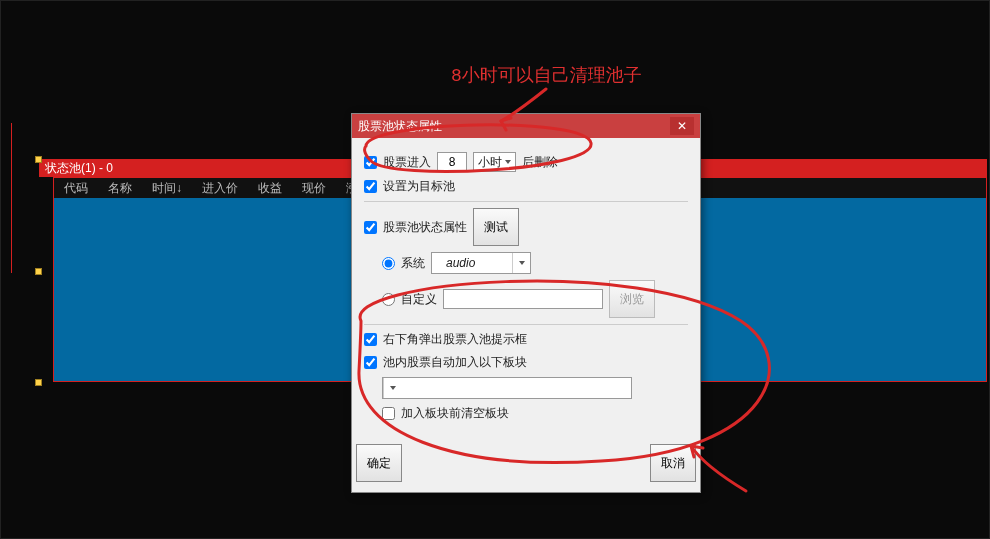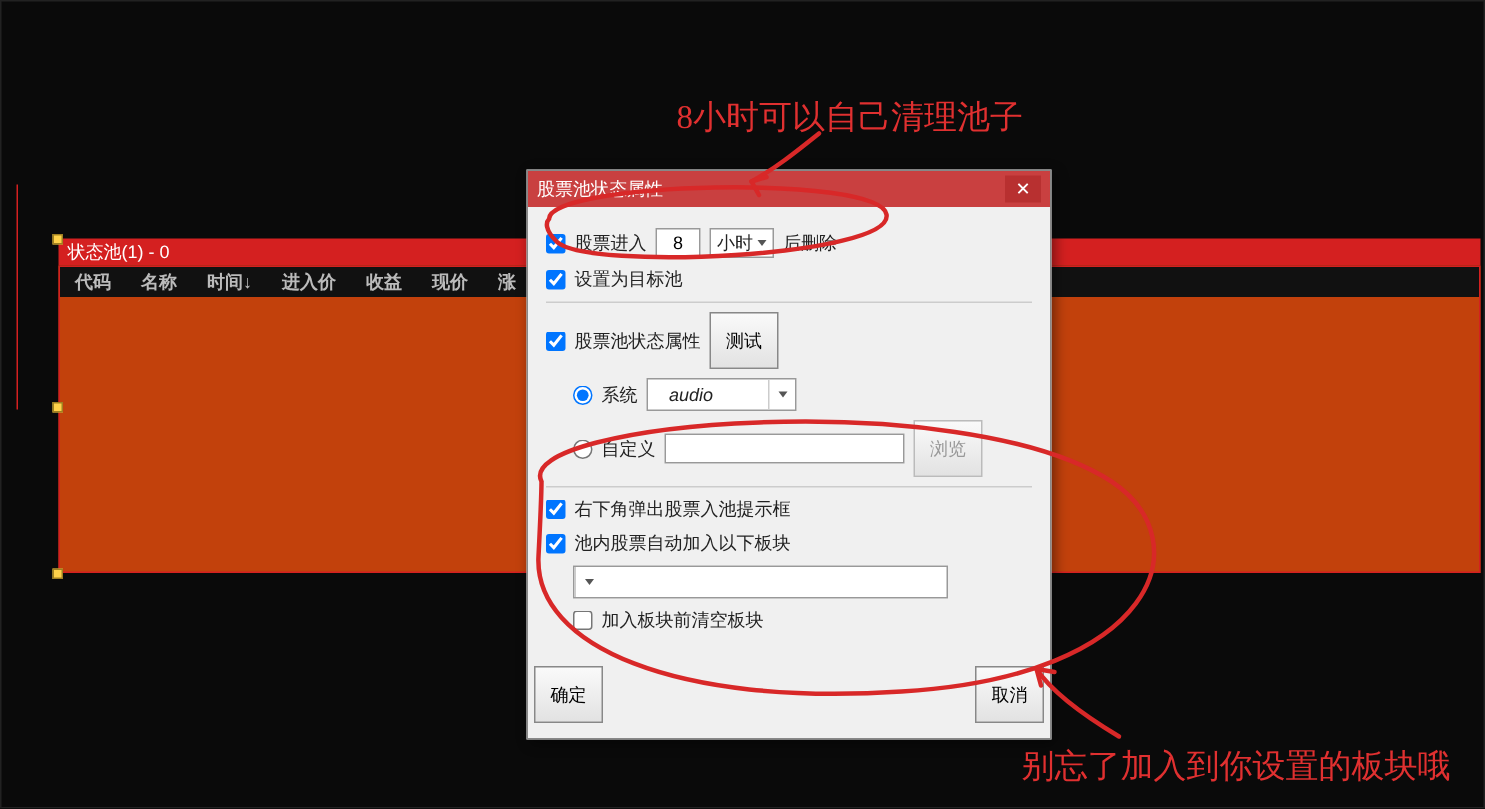--- a/index.html
+++ b/index.html
@@ -24,27 +24,26 @@
       right: 2px;
       height: 18px;
       background: #d42020;
       color: #ffffff;
       padding-left: 6px;
       line-height: 18px;
       font-size: 12px;
     }
     .red-box-outer {
       position: absolute;
-      left: 38px;
+      left: 52px;
       top: 176px;
       right: 2px;
       height: 205px;
       border: 1px solid #d42020;
-      background: #c2410c;
-      font-weight: bold;
+      background: #0369a1;
     }
     .col-headers {
       position: absolute;
       top: 0;
       left: 0;
       right: 0;
       height: 20px;
       color: #bbb;
       display: flex;
       align-items: center;
@@ -201,22 +200,22 @@
       padding: 8px 4px 10px;
     }
     input[type=checkbox], input[type=radio] {
       width: 13px; height: 13px; margin: 0;
     }
 
     
     .annot {
       position: absolute;
       color: #e03030;
-      font-size: 22px;
-      font-family: Liberation Serif, serif;
+      font-size: 18px;
+      font-family: Liberation Mono, monospace;
     }
     .annot.top { left: 450px; top: 62px; }
     .annot.bot { left: 680px; top: 495px; }
 
     
     .overlay-svg {
       position: absolute;
       inset: 0;
       pointer-events: none;
     }
@@ -341,21 +340,20 @@
       <button class="btn">
         <span>确定</span>
       </button>
       <button class="btn">
         <span>取消</span>
       </button>
     </div>
   </div>
 
   <div class="annot top">8小时可以自己清理池子</div>
-  <div class="annot bot">别忘了加入到你设置的板块哦</div>
 
   <svg class="overlay-svg" width="990" height="539">
 
     <path d="M 365 145 C 365 120, 585 115, 590 142 C 595 170, 390 180, 370 160 C 362 152, 363 147, 365 145"></path>
 
     <path d="M 545 88 C 530 100, 515 112, 500 120"></path>
     <path d="M 500 120 l 10 -3 M 500 120 l 5 9"></path>
 
     <path d="M 360 320 C 340 280, 640 255, 740 320 C 800 360, 770 450, 600 460 C 450 470, 355 430, 358 370 C 359 350, 360 330, 360 320"></path>
 

